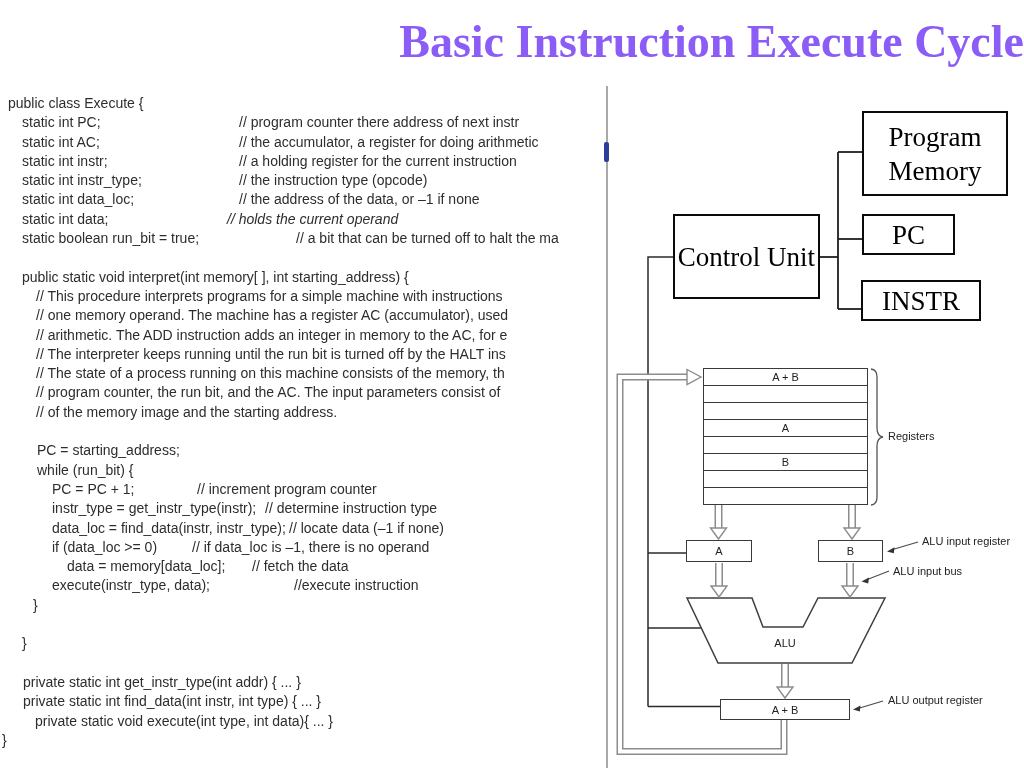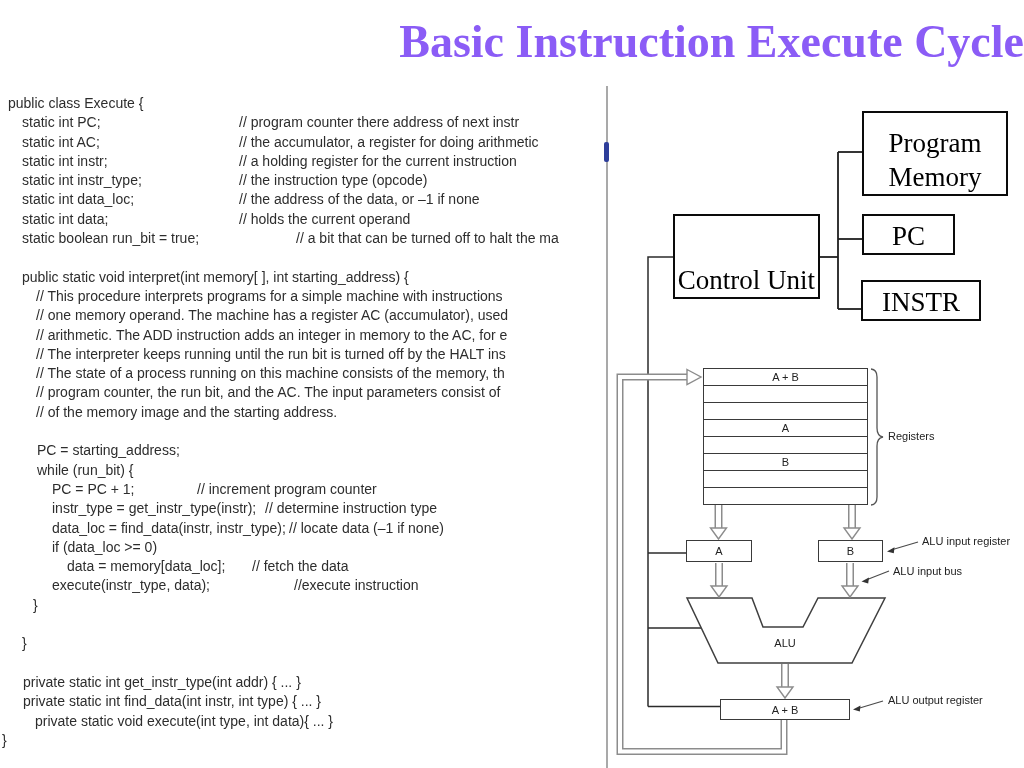--- a/index.html
+++ b/index.html
@@ -12,21 +12,21 @@
   #code-block{position:absolute;left:0;top:94px;width:604px;height:674px;overflow:hidden;
          font-size:14px;}
   .code-line{position:relative;height:19.3px;}
   .code-line span{position:absolute;top:1px;white-space:pre;}
   
   #divider{position:absolute;left:606px;top:86px;width:2px;height:682px;background:#a9a9a9;}
   #blue-marker{position:absolute;left:604px;top:142px;width:5px;height:20px;background:#2e3e9a;border-radius:2px;}
   
   #diagram-svg{position:absolute;left:0;top:0;width:1024px;height:768px;}
   
-  .dbox{position:absolute;background:#fff;border:2px solid #0a0a0a;display:flex;align-items:flex-end;
+  .dbox{position:absolute;background:#fff;border:2px solid #0a0a0a;display:flex;align-items:center;
         justify-content:center;text-align:center;font-family:"Liberation Serif",serif;
         font-size:27px;line-height:34px;color:#000;box-sizing:border-box;}
   #pm-box{left:862px;top:111px;width:146px;height:85px;}
   #cu-box{left:673px;top:214px;width:147px;height:85px;}
   #pc-box{left:862px;top:214px;width:93px;height:41px;}
   #instr-box{left:861px;top:280px;width:120px;height:41px;}
   
   #register-stack{position:absolute;left:703px;top:368px;width:165px;height:137px;
         border:1.5px solid #3a3a3a;display:flex;flex-direction:column;background:#fff;box-sizing:border-box;}
   .reg-row{flex:1;border-bottom:1.5px solid #3a3a3a;display:flex;align-items:center;justify-content:center;
@@ -71,21 +71,21 @@
       <div class="code-line">
         <span style="left: 22px;">static int instr_type;</span>
         <span style="left: 239px;">// the instruction type (opcode)</span>
       </div>
       <div class="code-line">
         <span style="left: 22px;">static int data_loc;</span>
         <span style="left: 239px;">// the address of the data, or –1 if none</span>
       </div>
       <div class="code-line">
         <span style="left: 22px;">static int data;</span>
-        <span style="left: 239px;">// holds the current operand</span>
+        <span style="left: 227px; font-style: italic;">// holds the current operand</span>
       </div>
       <div class="code-line">
         <span style="left: 22px;">static boolean run_bit = true;</span>
         <span style="left: 296px;">// a bit that can be turned off to halt the ma</span>
       </div>
       <div class="code-line"></div>
       <div class="code-line">
         <span style="left: 22px;">public static void interpret(int memory[ ], int starting_address) {</span>
       </div>
       <div class="code-line">
@@ -123,20 +123,21 @@
       <div class="code-line">
         <span style="left: 52px;">instr_type = get_instr_type(instr);</span>
         <span style="left: 265px;">// determine instruction type</span>
       </div>
       <div class="code-line">
         <span style="left: 52px;">data_loc = find_data(instr, instr_type);</span>
         <span style="left: 289px;">// locate data (–1 if none)</span>
       </div>
       <div class="code-line">
         <span style="left: 52px;">if (data_loc &gt;= 0)</span>
+        <span style="left: 192px;">// if data_loc is –1, there is no operand</span>
       </div>
       <div class="code-line">
         <span style="left: 67px;">data = memory[data_loc];</span>
         <span style="left: 252px;">// fetch the data</span>
       </div>
       <div class="code-line">
         <span style="left: 52px;">execute(instr_type, data);</span>
         <span style="left: 287px; margin-left: 7px;">//execute instruction</span>
       </div>
       <div class="code-line">

